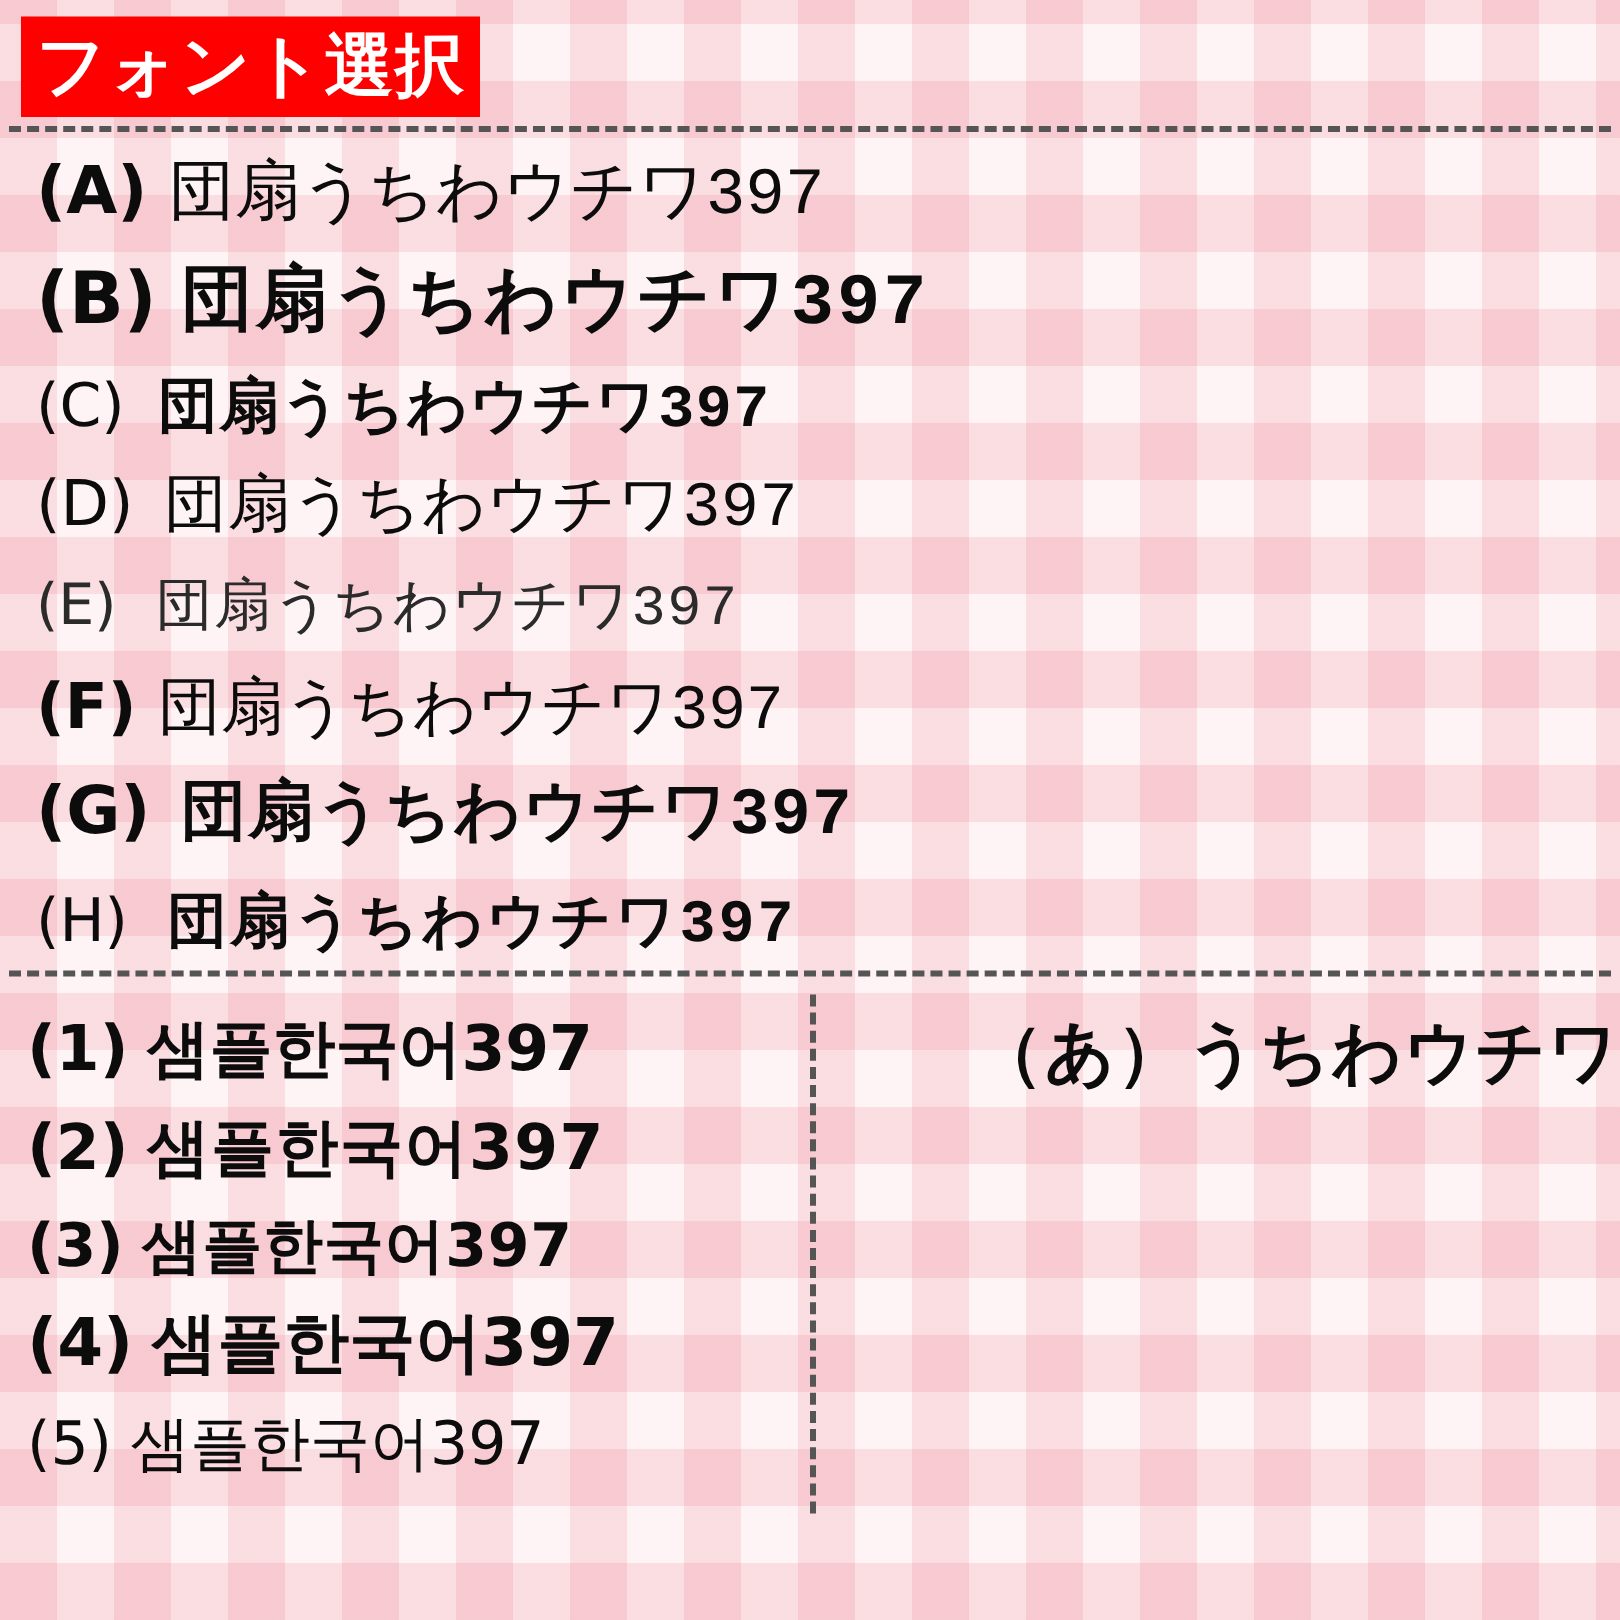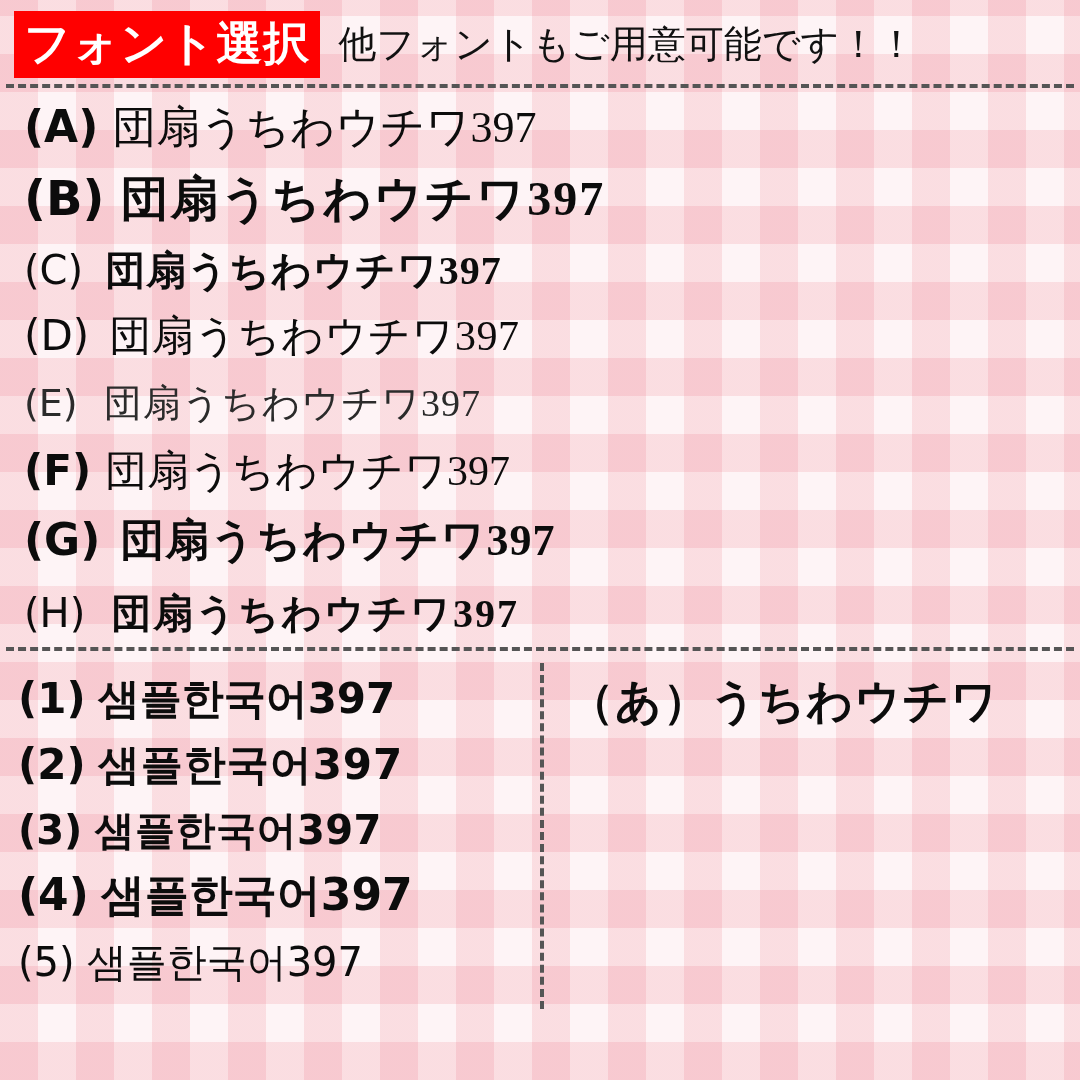--- a/index.html
+++ b/index.html
@@ -85,21 +85,21 @@
     display: flex;
     align-items: baseline;
     padding: 0 0 0 24px;
     white-space: nowrap;
     color: #0c0c0c;
   }
   .jp-row .tag {
     font-family: "DejaVu Sans", "Liberation Sans", sans-serif;
   }
   .jp-row .sample {
-    font-family: Liberation Serif, serif;
+    font-family: Liberation Mono, monospace;
     text-align: right;
   }
 
   
   .r-a { font-size: 44px; }
   .r-a .tag { font-weight: bold; margin-right: 14px; }
   .r-a .sample { font-weight: normal; }
 
   .r-b { font-size: 48px; margin-top: 10px; }
   .r-b .tag { font-weight: bold; margin-right: 16px; }
@@ -183,33 +183,33 @@
     margin-bottom: 6px;
   }
   .kana-row {
     white-space: nowrap;
     color: #0c0c0c;
     font-family: "DejaVu Sans", "Liberation Sans", sans-serif;
     font-size: 46px;
     font-weight: bold;
     letter-spacing: 1px;
     margin-top: 4px;
+    text-align: right;
   }
   .kana-row.small { font-size: 44px; }
   .spacer-26 { height: 26px; }
 </style>
 </head>
 <body>
 
 <div id="page">
   <div id="content">
 
     <div class="header">
       <div class="badge">フォント選択</div>
-      <div class="header-note">他フォントもご用意可能です！！</div>
     </div>
 
     <div class="divider"></div>
 
     <div class="jp-list">
 
       <div class="jp-row r-a">
         <span class="tag">(A)</span>
         <span class="sample">団扇うちわウチワ397</span>
       </div>

